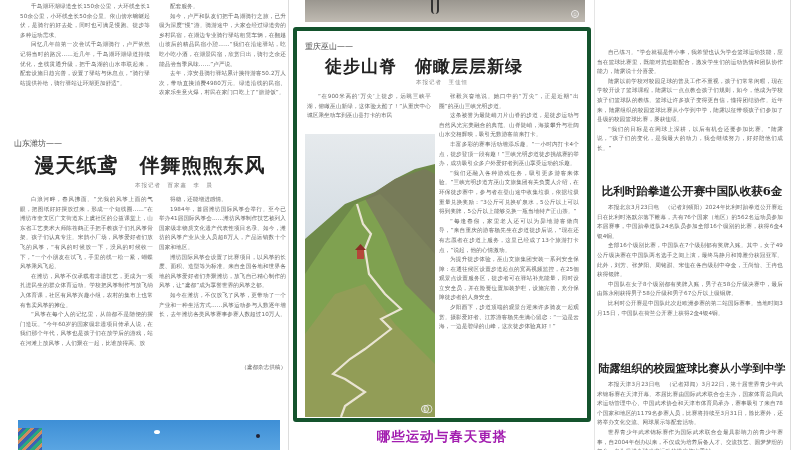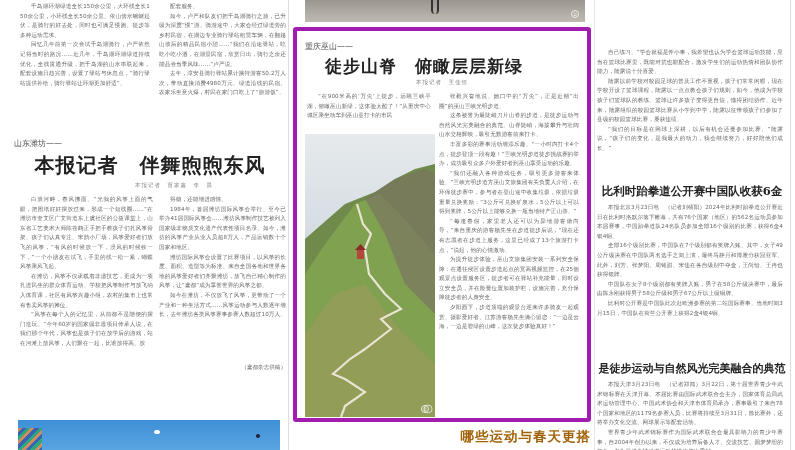--- a/index.html
+++ b/index.html
@@ -39,21 +39,21 @@
   .left-rule { position: absolute; left: 288px; top: 0; width: 1px; height: 450px; background: #ddd; }
 
   
   .top-photo { position: absolute; left: 305px; top: 0; width: 280px; height: 22px;
     background: linear-gradient(180deg, #9a968f 0%, #c0bbb2 100%); }
   .top-photo .figure { position: absolute; left: 126px; top: 0; width: 8px; height: 14px; border-left: 2px solid #333; border-right: 2px solid #333; border-radius: 0 0 4px 4px; }
   .photo-badge { position: absolute; right: 6px; bottom: 4px; width: 8px; height: 8px; border-radius: 50%; border: 1px solid #eee; font-size: 5px; color: #eee; text-align: center; line-height: 6px; font-family: "DejaVu Sans", sans-serif; }
 
   
   .highlight-box { position: absolute; left: 293px; top: 27px; width: 298px; height: 395px;
-    border: 4px solid #a21caf; border-radius: 3px; background: #fff; }
+    border: 4px solid #14532d; border-radius: 3px; background: #fff; }
   .hb-kicker { position: absolute; left: 8px; top: 10px; }
   .hb-headline { position: absolute; left: 0; top: 24px; width: 254px; font-size: 17px; letter-spacing: 1px; }
   .hb-byline { position: absolute; left: 0; top: 48px; width: 290px; }
   .hb-c1 { position: absolute; left: 10px; top: 61px; width: 124px; }
   .hb-c2 { position: absolute; left: 142px; top: 61px; width: 140px; }
   .hb-photo { position: absolute; left: 8px; top: 103px; width: 130px; height: 283px; overflow: hidden;
     background: linear-gradient(180deg, #e6eaed 0%, #d5dde3 35%, #bcc8d0 42%); }
   .hb-photo svg { position: absolute; left: 0; top: 0; }
 
   
@@ -61,22 +61,22 @@
   .right-col .rt1 { position: absolute; left: 0; top: 0; width: 186px; }
   .right-h1 { position: absolute; left: 0; top: 136px; width: 190px; font-size: 11.5px; }
   .right-col .rt2 { position: absolute; left: 0; top: 155px; width: 186px; }
   .right-h2 { position: absolute; left: 0; top: 313px; width: 190px; font-size: 11px; }
   .right-col .rt3 { position: absolute; left: 0; top: 332px; width: 186px; }
   .right-h3 { position: absolute; left: 0; top: 442px; width: 190px; font-size: 11px; }
   .right-rule { position: absolute; left: 790px; top: 0; width: 1px; height: 450px; background: #ddd; }
   .mid-rule { position: absolute; left: 594px; top: 0; width: 1px; height: 450px; background: #e5e5e5; }
 
   
-  .bottom-headline { position: absolute; left: 293px; top: 428px; width: 298px; text-align: right;
-    font-family: Liberation Sans, sans-serif; font-weight: bold; font-size: 13.5px; color: #a16207; letter-spacing: 1px; }
+  .bottom-headline { position: absolute; left: 293px; top: 428px; width: 298px; text-align: center;
+    font-family: Liberation Sans, sans-serif; font-weight: bold; font-size: 13.5px; color: #a21caf; letter-spacing: 1px; }
 </style>
 </head>
 <body>
 
 <div class="page">
 
   <div class="left-col">
     <div class="left-top">
       <div class="c1 body-text">
         <p>千岛湖环湖绿道全长150余公里，大环线全长150余公里，小环线全长50余公里。依山傍水蜿蜒起伏，是骑行的好去处，同时也可满足慢跑、徒步等多种运动需求。</p>
@@ -84,21 +84,21 @@
       </div>
       <div class="c2 body-text">
         <p>配套服务。</p>
         <p>如今，卢严和队友们把千岛湖骑行之旅，已升级为深度“慢”游。骑游途中，大家会经过绿道旁的乡村民宿，在湖边专业骑行驿站租赁车辆，在翻越山坡后的精品民宿小憩……“我们在沿途驿站，吃吃小吃小酒，在湖景民宿，欣赏日出，骑行之余还能品尝当季风味……”卢严说。</p>
         <p>去年，淳安县骑行驿站累计接待游客50.2万人次，带动直接消费4980万元。绿道沿线的民宿、农家乐生意火爆，村民在家门口吃上了“旅游饭”。</p>
       </div>
     </div>
 
     <div class="left-story">
       <div class="kicker">山东潍坊——</div>
-      <div class="headline">本报记者　伴舞煦煦东风</div>
+      <div class="headline">漫天纸鸢　伴舞煦煦东风</div>
       <div class="byline">本报记者　百家鑫　李　晨</div>
       <div class="c1 body-text">
         <p>白浪河畔，春风拂面。“光我的风筝上面的气眼，把图纸好好摆放过来，形成一个短线圈……”在潍坊市奎文区广文街道东上虞社区的公益课堂上，山东省工艺美术大师陈苍鹤正手把手教孩子们扎风筝骨架。孩子们认真专注。宋韵小厂场，风筝爱好者们放飞的风筝，“有风的时候放一下，没风的时候收一下，”一个小朋友在试飞，手里的线一松一紧，蝴蝶风筝乘风飞起。</p>
         <p>在潍坊，风筝不仅承载着非遗技艺，更成为一项扎进民生的群众体育运动。学校把风筝制作与放飞纳入体育课，社区有风筝兴趣小组，农村的集市上也常有售卖风筝的摊位。</p>
         <p>“风筝在每个人的记忆里，从前都不是随便的摆门造玩。”今年60岁的国家级非遗项目传承人说，在我们那个年代，风筝也是孩子们在放学后的游戏，站在河滩上放风筝，人们聚在一起，比谁放得高、放</p>
       </div>
       <div class="c2 body-text">
         <p>得稳，还能增进感情。</p>
         <p>1984年，首届潍坊国际风筝会举行。至今已举办41届国际风筝会……潍坊风筝制作技艺被列入国家级非物质文化遗产代表性项目名录。如今，潍坊的风筝产业从业人员超8万人，产品远销数十个国家和地区。</p>
         <p>潍坊国际风筝会设置了比赛项目，以风筝的长度、面积、造型等为标准。来自全国各地和世界各地的风筝爱好者们齐聚潍坊，放飞自己精心制作的风筝，让“鸢都”成为享誉世界的风筝之都。</p>
@@ -162,21 +162,21 @@
       <p>陆露以前学校对校园足球的普及工作不重视，孩子们常常闲暇，现在学校开设了篮球课程，陆露以一点点教会孩子们规则，如今，他成为学校孩子们篮球队的教练。篮球让许多孩子变得更自信，懂得团结协作。近年来，陆露组织的校园篮球比赛从小学到中学，陆露以征带领孩子们参加了县级的校园篮球比赛，屡获佳绩。</p>
       <p>“我们的目标是在网球上深耕，以后有机会还要参加比赛。”陆露说，“孩子们的变化，是我最大的动力，我会继续努力，好好陪他们成长。”</p>
     </div>
     <div class="right-h1 headline">比利时跆拳道公开赛中国队收获6金</div>
     <div class="rt2 body-text">
       <p>本报北京3月23日电　（记者刘硕阳）2024年比利时跆拳道公开赛近日在比利时洛默尔落下帷幕，共有76个国家（地区）的562名运动员参加本届赛事，中国跆拳道队24名队员参加全部16个级别的比赛，获得6金4银4铜。</p>
       <p>全部16个级别比赛，中国队在7个级别都有奖牌入账。其中，女子49公斤级决赛在中国队两名选手之间上演，最终马静月和博雅分获冠亚军。此外，刘芳、张梦阳、周铭甜、宋佳在各自级别中夺金，王尚怡、王冉也获得银牌。</p>
       <p>中国队在女子8个级别都有奖牌入账，男子在58公斤级决赛中，最后由陈永刚获得男子58公斤级和男子67公斤以上级铜牌。</p>
       <p>比利时公开赛是中国队此次赴欧洲参赛的第二站国际赛事。当地时间3月15日，中国队在荷兰公开赛上获得2金4银4铜。</p>
     </div>
-    <div class="right-h2 headline">是徒步运动与自然风光完美融合的典范</div>
+    <div class="right-h2 headline">陆露组织的校园篮球比赛从小学到中学</div>
     <div class="rt3 body-text">
       <p>本报天津3月23日电　（记者郑闻）3月22日，第十届世界青少年武术锦标赛在天津开幕。本届比赛由国际武术联合会主办，国家体育总局武术运动管理中心、中国武术协会和天津市体育局承办，赛事吸引了来自78个国家和地区的1179名参赛人员，比赛将持续至3月31日，除比赛外，还将举办文化交流、网球展示等配套活动。</p>
       <p>世界青少年武术锦标赛作为国际武术联合会最具影响力的青少年赛事，自2004年创办以来，不仅成为培养后备人才、交流技艺、圆梦梦想的舞台，也为促进全球武术运动的推广作出贡献。</p>
     </div>
     <div class="right-h3 headline">携手同行迎全运会体育运动会</div>
   </div>
 
   <div class="right-rule"></div>
 </div>
 

